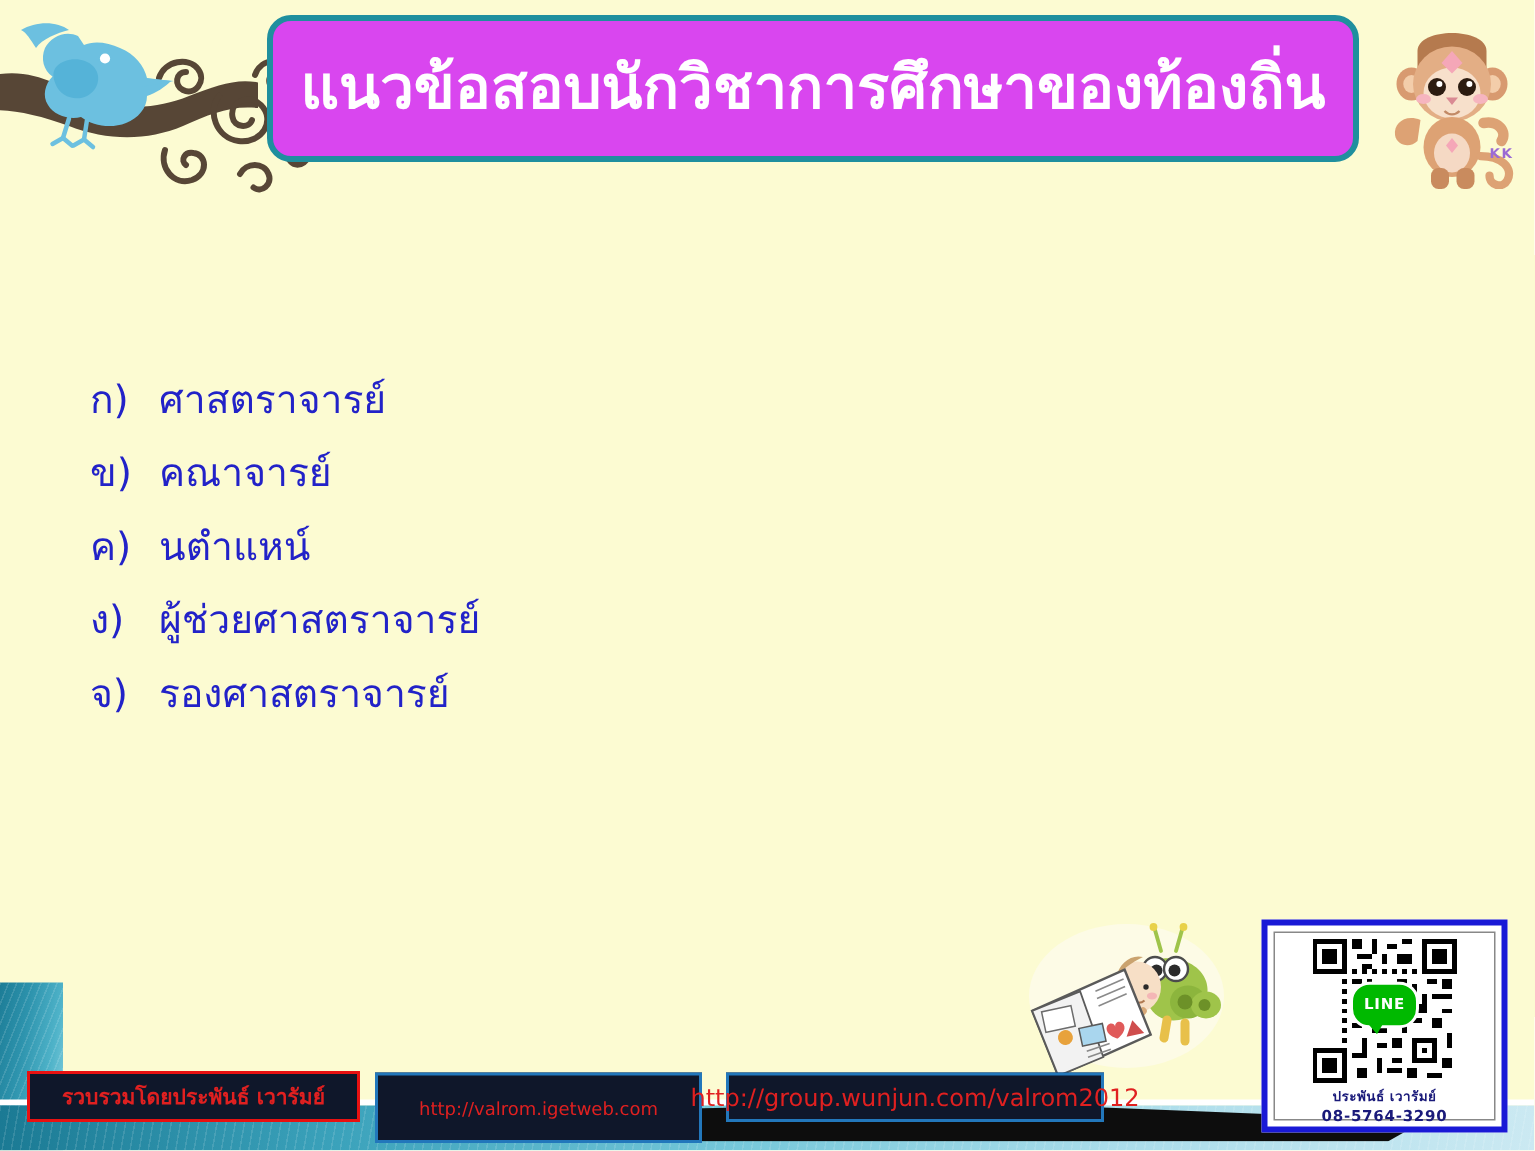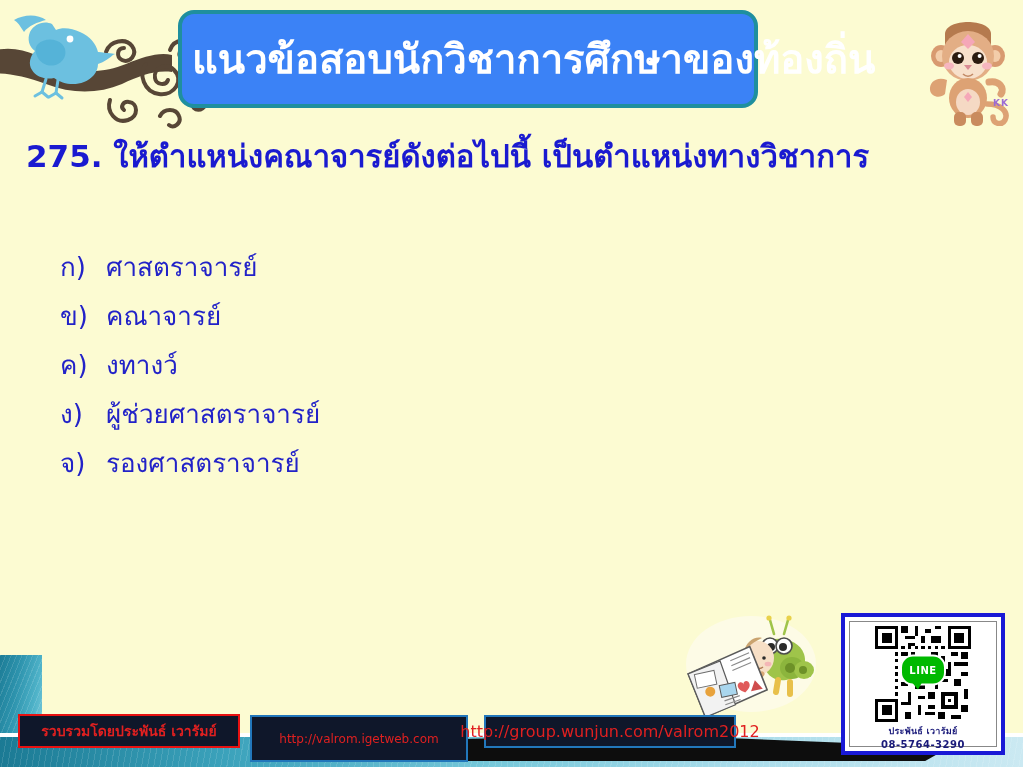--- a/index.html
+++ b/index.html
@@ -92,28 +92,29 @@
     width: 250px;
     height: 130px;
     z-index: 3;
   }
 
   
   .title-banner {
     position: absolute;
     left: 178px;
     top: 10px;
-    width: 580px;
+    width: 728px;
     height: 98px;
-    background: #3b82f6;
+    background: #d946ef;
     border: 4px solid #1f8f9e;
     border-radius: 16px;
     box-sizing: border-box;
     display: flex;
     align-items: center;
+    justify-content: center;
     z-index: 4;
   }
   .title-banner .title-text {
     color: #ffffff;
     font-size: 40px;
     font-weight: bold;
     letter-spacing: 0px;
     line-height: 1.1;
     white-space: nowrap;
     text-align: center;
@@ -369,35 +370,34 @@
     <path d="M43 93 L47 88 L51 93 L47 98 Z" fill="#f5a7b8"></path>
     <path d="M26 76 C16 72 8 78 9 86 C10 93 19 95 24 90" fill="#dda274"></path>
     <path d="M68 78 C78 76 84 84 80 90" fill="none" stroke="#dda274" stroke-width="7" stroke-linecap="round"></path>
     <path d="M66 100 C80 100 88 108 84 116 C81 122 72 120 72 113" fill="none" stroke="#dda274" stroke-width="5.5" stroke-linecap="round"></path>
     <rect x="33" y="108" width="12" height="14" rx="5" fill="#c98b5e"></rect>
     <rect x="50" y="108" width="12" height="14" rx="5" fill="#c98b5e"></rect>
   </svg>
   <div class="monkey-tag">KK</div>
 
   <div class="question">
-    <div>275. ให้ตำแหน่งคณาจารย์ดังต่อไปนี้ เป็นตำแหน่งทางวิชาการ</div>
   </div>
 
   <div class="choices">
     <div class="choice">
       <span class="marker">ก)</span>
       <span class="ctext">ศาสตราจารย์</span>
     </div>
     <div class="choice">
       <span class="marker">ข)</span>
       <span class="ctext">คณาจารย์</span>
     </div>
     <div class="choice">
       <span class="marker">ค)</span>
-      <span class="ctext">งทางว์</span>
+      <span class="ctext">นตำแหน์</span>
     </div>
     <div class="choice">
       <span class="marker">ง)</span>
       <span class="ctext">ผู้ช่วยศาสตราจารย์</span>
     </div>
     <div class="choice">
       <span class="marker">จ)</span>
       <span class="ctext">รองศาสตราจารย์</span>
     </div>
   </div>

